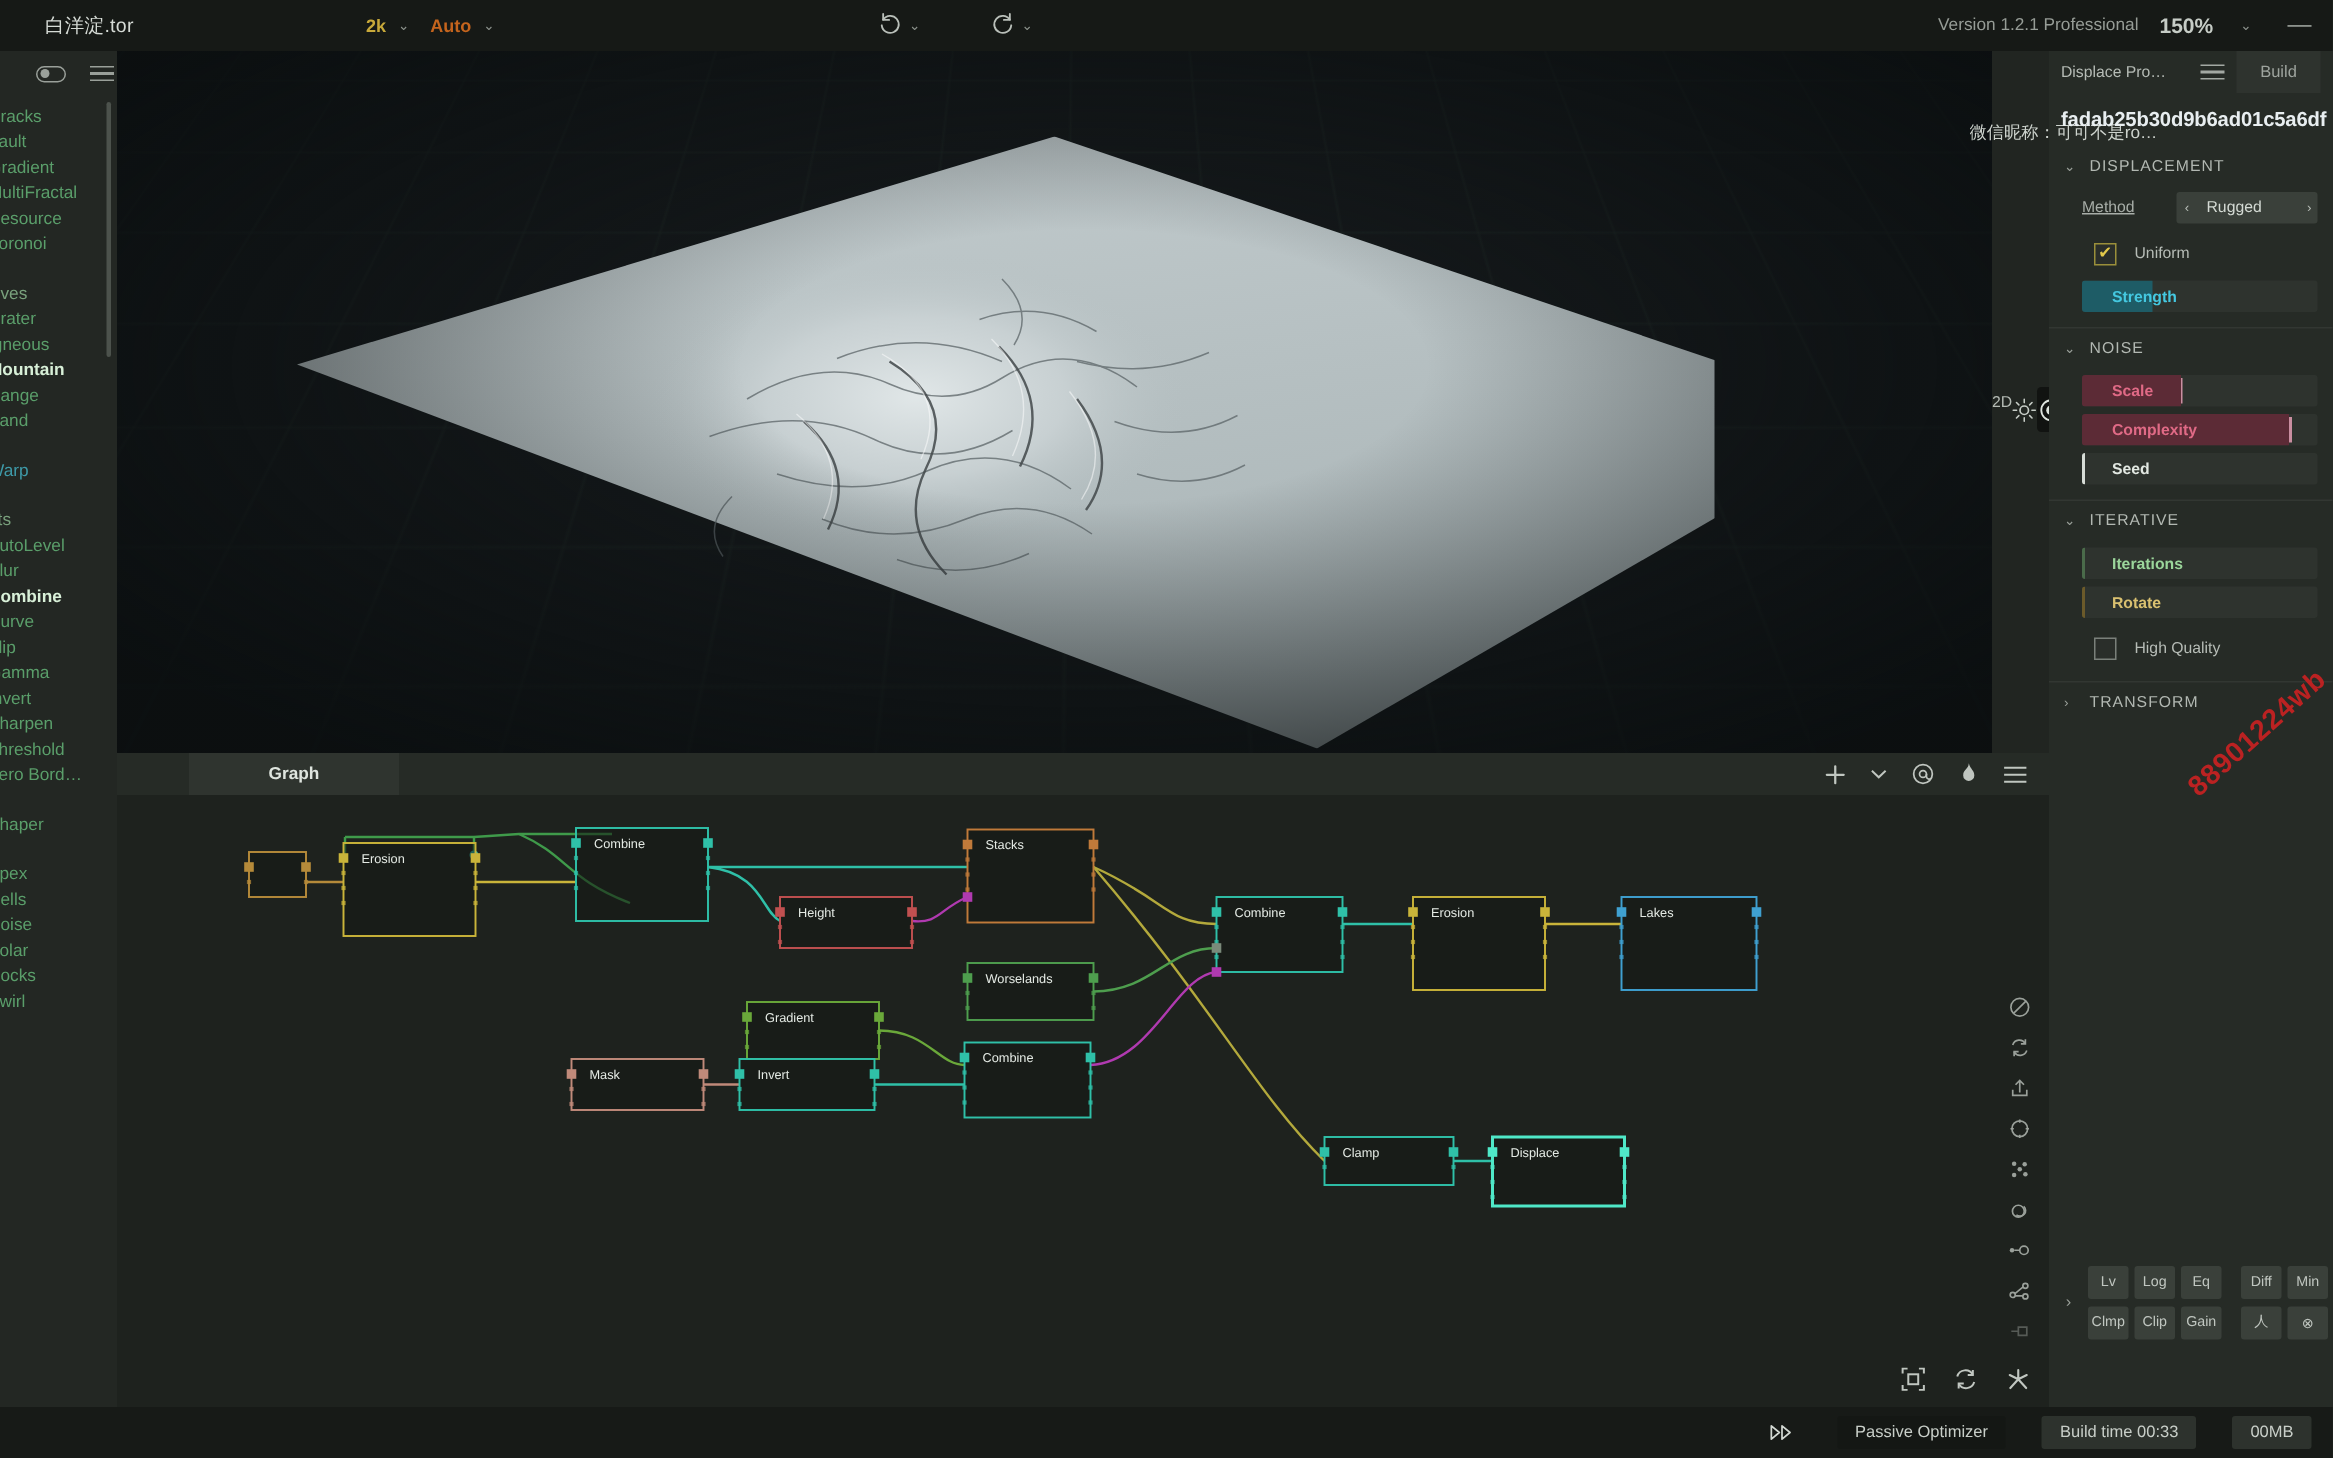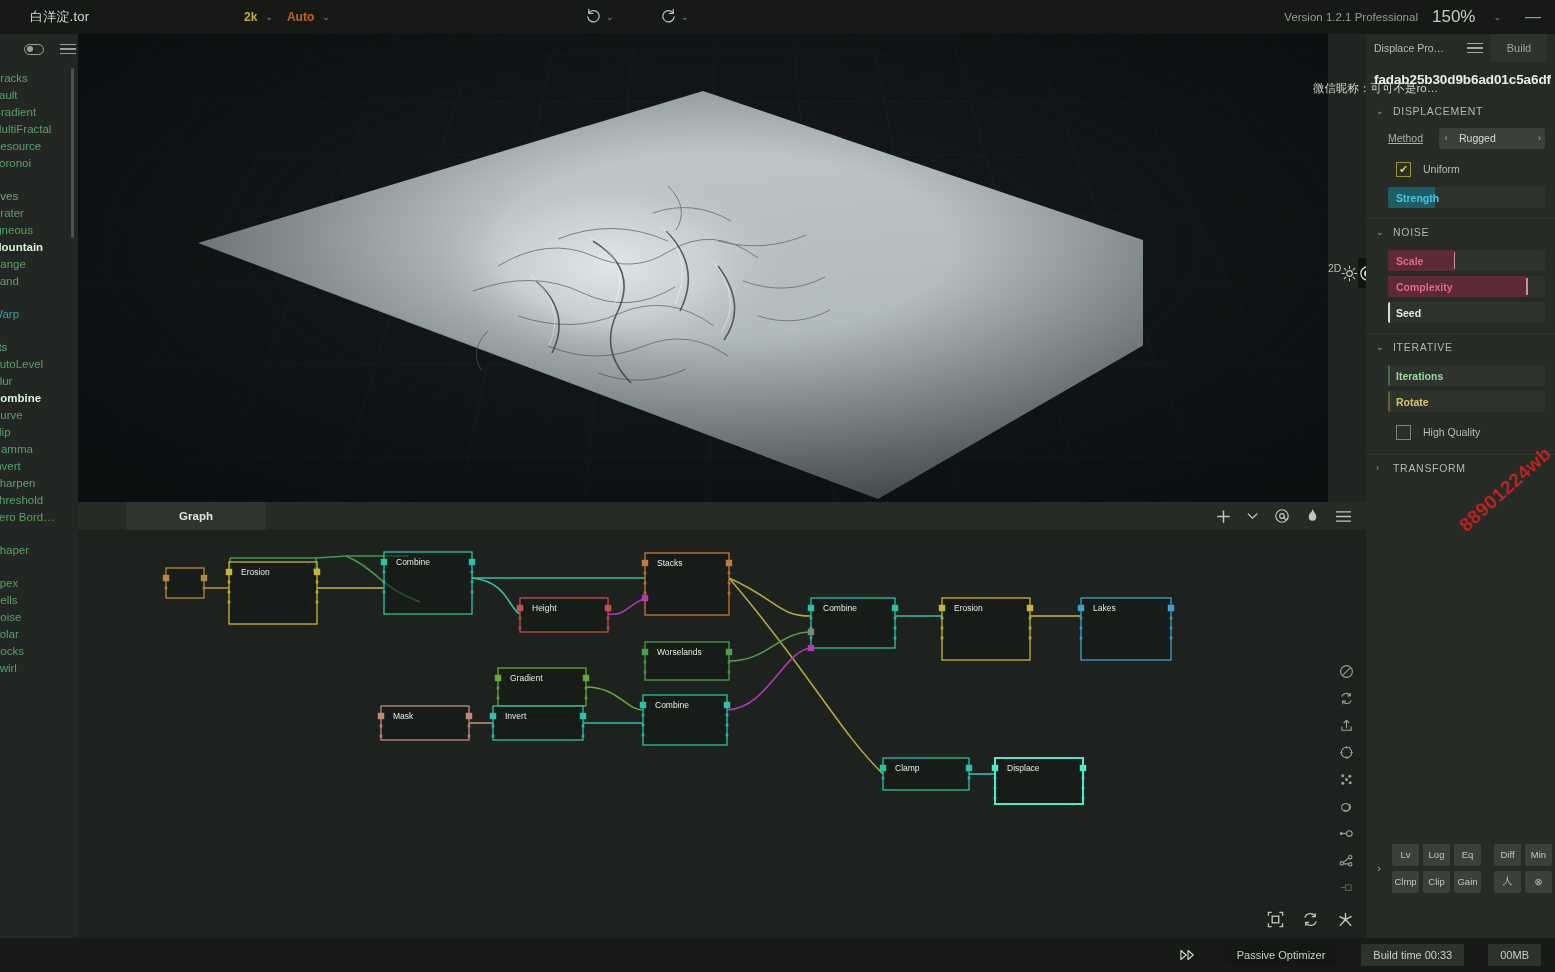--- a/index.html
+++ b/index.html
@@ -34,21 +34,21 @@
   }
   .tb-plus-circ {
     width:24px; height:24px; margin-left:10px; border-radius:2px; background:#262b26;
     display:flex; align-items:center; justify-content:center;
   }
   .tb-undo { position:absolute; left:585px; top:0; height:34px; display:flex; align-items:center; }
   .tb-redo { position:absolute; left:660px; top:0; height:34px; display:flex; align-items:center; }
   .ic-arc { color:#b9bfb9; font-size:17px; }
   .tb-right { position:absolute; right:14px; top:0; height:34px; display:flex; align-items:center; gap:14px; }
   .tb-version { font-size:11.5px; color:#969c96; }
-  .tb-zoom { font-size:17px; color:#c6ccc6; font-weight:normal; }
+  .tb-zoom { font-size:14px; color:#c6ccc6; font-weight:bold; }
   .tb-min { font-size:16px; color:#9aa09a; line-height:8px; }
 
   
   .sidebar {
     position:absolute; left:0; top:34px; width:78px; height:904px;
     background:#232723; overflow:hidden;
   }
   .sb-head { height:30px; display:flex; align-items:center; padding-left:24px; gap:16px; }
   .sb-toggle {
     width:20px; height:11px; border-radius:6px; border:1.4px solid #9aa09a;
@@ -118,39 +118,39 @@
   .rp-build { width:56px; height:28px; background:#2e332e; display:flex;align-items:center;justify-content:center;
     font-size:11px; color:#9ea49e; }
   .wm-hash { position:absolute; left:8px; top:38px; font-size:13.5px; color:#e8eef0; font-weight:bold; letter-spacing:-.1px; }
   .wm-wechat { position:absolute; left:-53px; top:47px; font-size:11.5px; color:#cdd3cd; white-space:nowrap; }
 
   .sect { margin-top:0; }
   .sect-head { height:26px; display:flex; align-items:center; gap:8px; padding-left:10px; }
   .sect-chev { font-size:9px; color:#9aa09a; width:9px; }
   .sect-title { font-size:10.5px; color:#b2b8b2; letter-spacing:.7px; }
   .row { display:flex; align-items:center; height:22px; margin:3px 10px 3px 22px; }
-  .row-label { font-size:10.5px; color:#a8aea8; width:51px;text-decoration:underline; }
+  .row-label { font-size:10.5px; color:#a8aea8; width:63px;text-decoration:underline; }
   .dd {
     flex:1; height:21px; background:#3a403a; display:flex; align-items:center;
     border-radius:2px; position:relative;
   }
   .dd-l { width:14px; text-align:center; font-size:9px; color:#b6bcb6; }
   .dd-v { font-size:10.5px; color:#d4dad4; padding-left:6px; }
   .dd-r { position:absolute; right:4px; font-size:9px; color:#b6bcb6; }
   .cbrow { display:flex; align-items:center; gap:12px; height:24px; margin:8px 0 6px 30px; }
   .cbox { width:15px; height:15px; border:1.4px solid #9a8f3a; background:#2a2e2a; display:flex;align-items:center;justify-content:center;}
   .cbox.plain { border:1.4px solid #7a807a; }
   .cbox .tick { color:#e2c84a; font-size:11px; line-height:11px;}
   .cblabel { font-size:10.5px; color:#b6bcb6; }
   .slider {
     height:21px; margin:5px 10px 5px 22px; background:#2e332e; border-radius:2px;
     display:flex; align-items:center; position:relative; overflow:hidden;
   }
   .slider .fill { position:absolute; left:0; top:0; bottom:0; }
-  .slider .nm { position:relative; font-size:10.5px; font-weight:bold; padding-left:8px; }
+  .slider .nm { position:relative; font-size:10.5px; font-weight:bold; padding-left:20px; }
   .sl-strength .fill{ width:30%; background:#1e5c66;} .sl-strength .nm{color:#44c8e0;}
   .sl-scale .fill{ width:42%; background:#5c2b36;} .sl-scale .nm{color:#e06a86;}
   .sl-scale:after{content:'';position:absolute;left:42%;top:2px;bottom:2px;width:1.5px;background:#c98ea0;}
   .sl-complexity .fill{ width:88%; background:#5c2b36;} .sl-complexity .nm{color:#e06a86;}
   .sl-complexity:after{content:'';position:absolute;left:88%;top:2px;bottom:2px;width:1.5px;background:#c98ea0;}
   .sl-seed .fill{ width:1.5%; background:#d6dcd6;} .sl-seed .nm{color:#e2e8e2;}
   .sl-iter .fill{ width:1.5%; background:#4a6b4a;} .sl-iter .nm{color:#9bd69b;}
   .sl-rot .fill{ width:1.5%; background:#6b5a2a;} .sl-rot .nm{color:#d9c070;}
   .divider { height:1px; background:#323732; margin:10px 0 0 0; }
   .wm-red {

